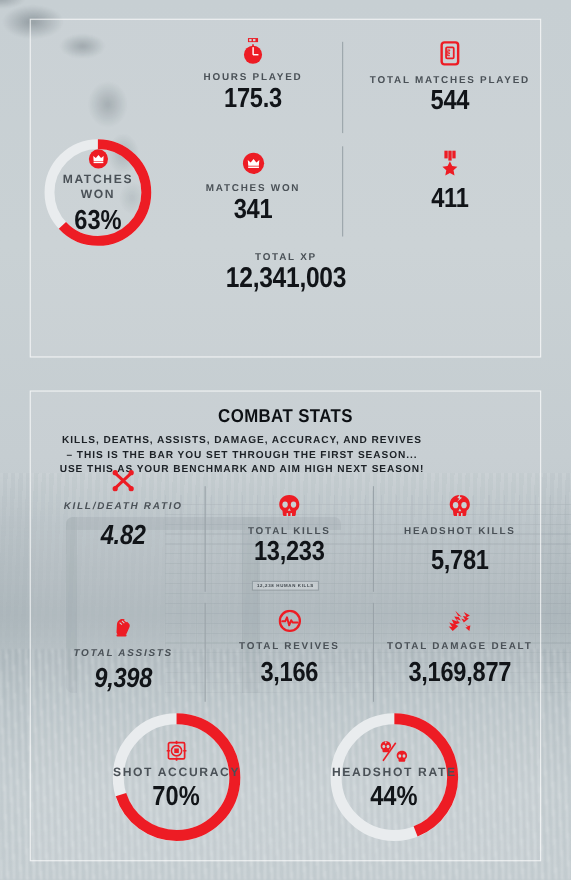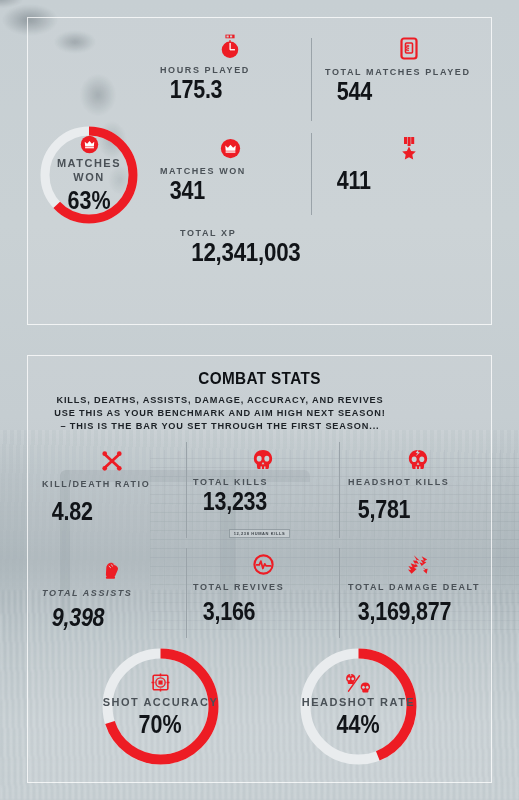--- a/index.html
+++ b/index.html
@@ -80,21 +80,21 @@
     position: absolute;
     left: 27px;
     width: 465px;
     border: 1px solid rgba(255,255,255,.75);
     background: rgba(255,255,255,.055);
   }
   #panel-overview { top: 17px;  height: 308px; }
   #panel-combat   { top: 355px; height: 428px; }
 
   
-  .stat { position: absolute; text-align: left; }
+  .stat { position: absolute; text-align: center; }
   .stat-label {
     font-size: 9px;
     letter-spacing: 1.6px;
     font-weight: bold;
     color: #4a5157;
     white-space: nowrap;
   }
   .stat-value {
     font-family: "Liberation Sans Narrow", "Liberation Sans", sans-serif;
     font-weight: bold;
@@ -279,30 +279,30 @@
 <div class="stat" style="left:180px; top:228px; width:160px;">
   <div class="stat-label">TOTAL XP</div>
   <div class="stat-value" style="font-size:26px;">12,341,003</div>
 </div>
 
 <div class="panel" id="panel-combat"></div>
 
 <div id="combat-title">COMBAT STATS</div>
 <div id="combat-sub">
   <div>KILLS, DEATHS, ASSISTS, DAMAGE, ACCURACY, AND REVIVES</div>
+  <div>– THIS IS THE BAR YOU SET THROUGH THE FIRST SEASON...</div>
   <div>USE THIS AS YOUR BENCHMARK AND AIM HIGH NEXT SEASON!</div>
-  <div>– THIS IS THE BAR YOU SET THROUGH THE FIRST SEASON...</div>
 </div>
 
 <div class="vdiv" style="left:186px; top:442px; height:96px;"></div>
 <div class="vdiv" style="left:339px; top:442px; height:96px;"></div>
 <div class="vdiv" style="left:186px; top:548px; height:90px;"></div>
 <div class="vdiv" style="left:339px; top:548px; height:90px;"></div>
 
-<div class="stat" style="left:42px; top:448px; width:140px;">
+<div class="stat" style="left:42px; top:424px; width:140px;font-style:italic;">
   <div class="icon-wrap">
     <svg width="22" height="20" viewBox="0 0 24 22">
       <g stroke="#ED1C24" stroke-width="3" stroke-linecap="round">
         <line x1="4.5" y1="4" x2="19.5" y2="18"></line>
         <line x1="19.5" y1="4" x2="4.5" y2="18"></line>
       </g>
       <g fill="#ED1C24">
         <circle cx="4" cy="3" r="2.6"></circle>
           <circle cx="20" cy="3" r="2.6"></circle>
         <circle cx="4" cy="19" r="2.6"></circle>

